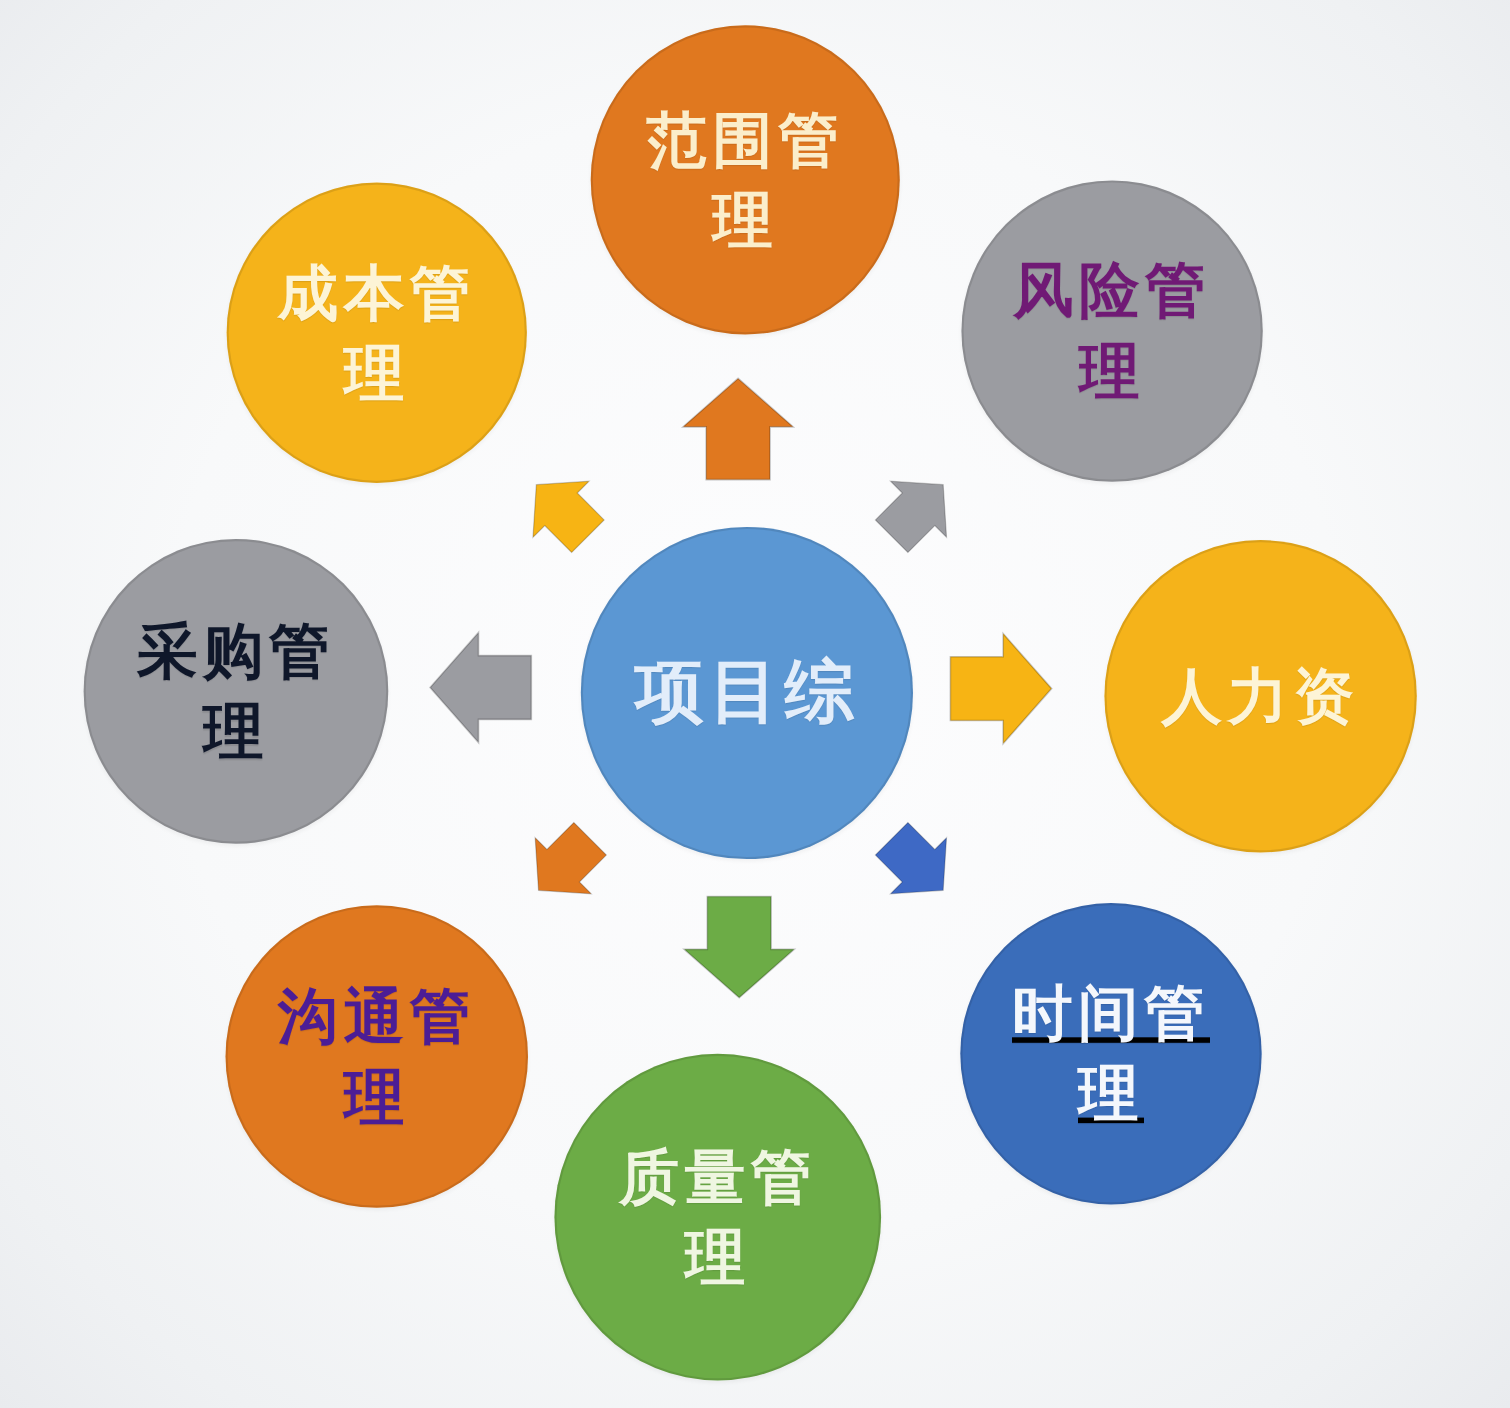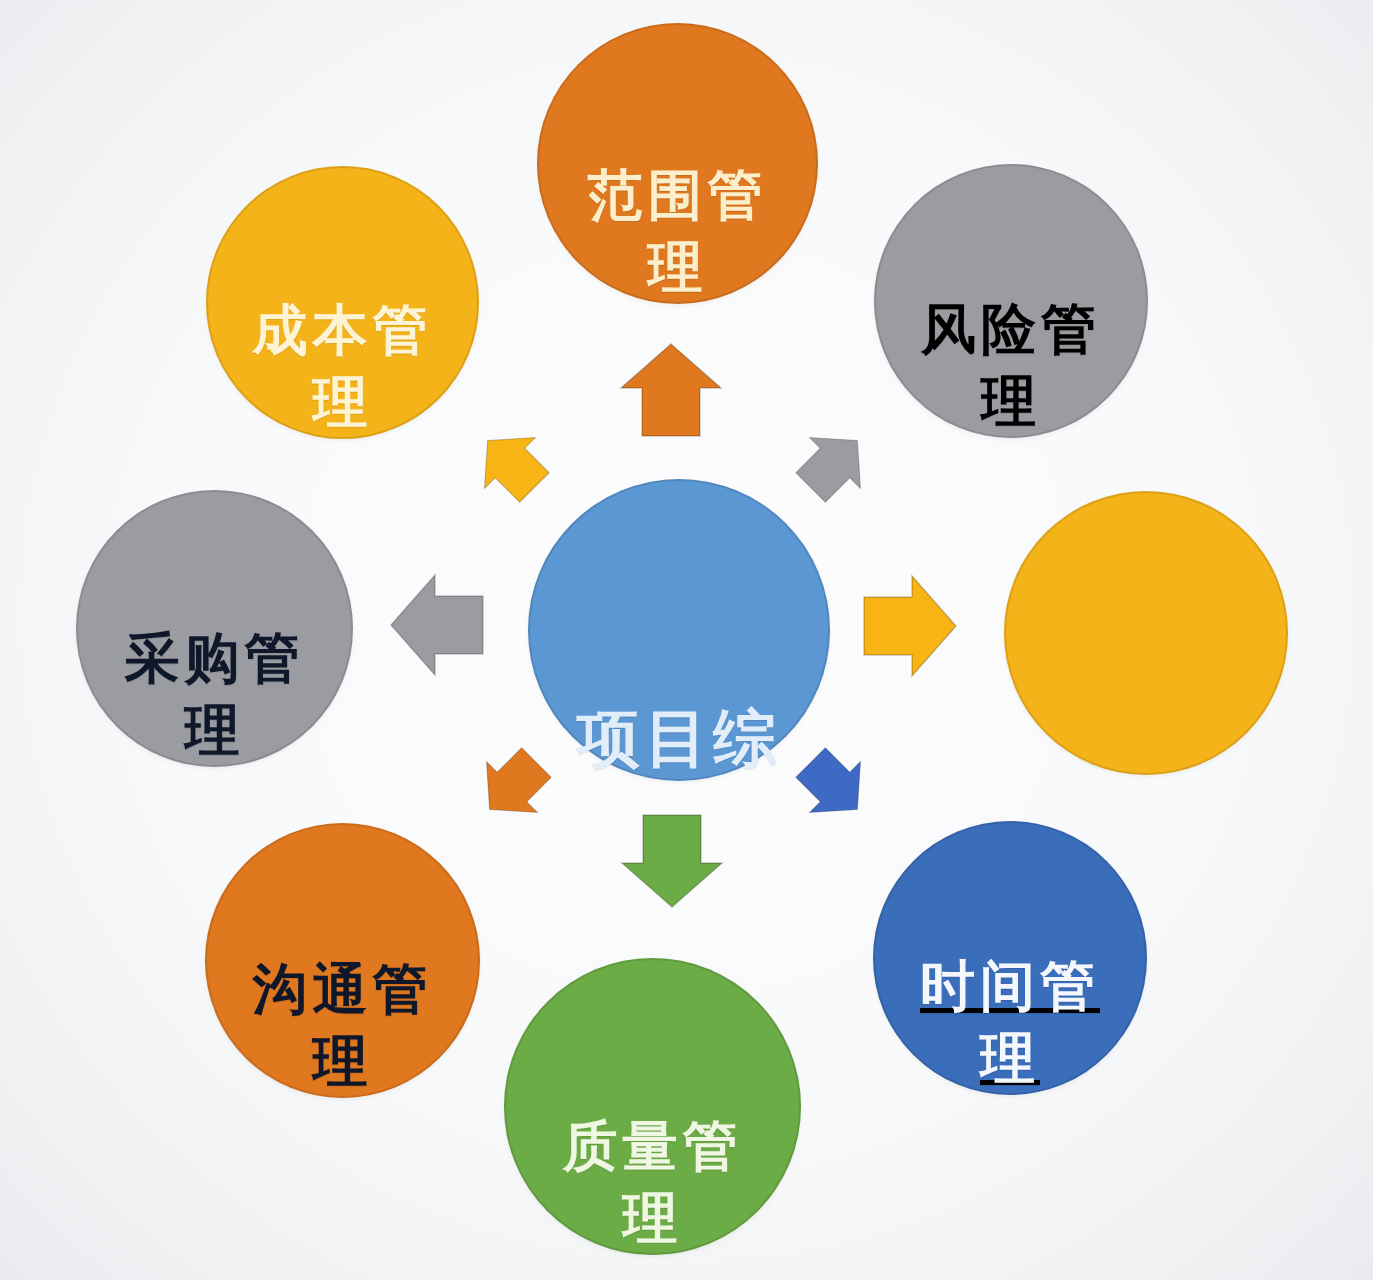--- a/index.html
+++ b/index.html
@@ -8,21 +8,21 @@
     font-family:"DejaVu Serif","Liberation Serif",serif;
     background:#eef0f2;
   }
   .canvas{
     position:relative;width:1373px;height:1280px;
     background:radial-gradient(ellipse at 50% 48%, #fdfdfe 0%, #f8f9fa 55%, #eff1f3 85%, #e9ebee 100%);
   }
   
   .node{
     position:absolute;border-radius:50%;
-    display:flex;align-items:flex-end;justify-content:center;text-align:center;
+    display:flex;align-items:center;justify-content:center;text-align:center;
     box-shadow:inset 0 0 0 2px rgba(0,0,0,0.10), 0 2px 4px rgba(0,0,0,0.05);
   }
   .node .label{
     font-weight:bold;line-height:1.32;letter-spacing:5px;
     text-shadow:0 1px 1px rgba(0,0,0,0.10);
   }
   .node .label span{display:block;}
   .pos-top         {left:537px; top:23px;  width:281px; height:281px;}
   .pos-top-left    {left:206px; top:166px; width:273px; height:273px;}
   .pos-top-right   {left:874px; top:164px; width:274px; height:274px;}
@@ -93,47 +93,48 @@
   </div>
 
   <div class="node pos-top" style="background: rgb(224, 120, 31);">
     <div class="label" style="color: rgb(251, 238, 203);">
       <span>范围管</span>
       <span>理</span>
     </div>
   </div>
 
   <div class="node pos-top-right" style="background: rgb(155, 156, 161);">
-    <div class="label" style="color: #000000;">
+    <div class="label" style="color: #701a75;">
       <span>风险管</span>
       <span>理</span>
     </div>
   </div>
 
   <div class="node pos-right" style="background: rgb(245, 179, 26);">
     <div class="label" style="color: rgb(253, 244, 214);">
+      <span>人力资</span>
     </div>
   </div>
 
   <div class="node pos-bottom-right" style="background: rgb(58, 109, 186); text-decoration: underline;">
     <div class="label" style="color: rgb(244, 247, 252);">
       <span>时间管</span>
       <span>理</span>
     </div>
   </div>
 
   <div class="node pos-bottom" style="background: rgb(108, 172, 70);">
     <div class="label" style="color: rgb(239, 246, 225);">
       <span>质量管</span>
       <span>理</span>
     </div>
   </div>
 
   <div class="node pos-bottom-left" style="background: rgb(224, 120, 31);">
-    <div class="label" style="color: #0f172a;">
+    <div class="label" style="color: #4c1d95;">
       <span>沟通管</span>
       <span>理</span>
     </div>
   </div>
 
   <div class="node pos-left" style="background: rgb(155, 156, 161);">
     <div class="label" style="color: #0f172a;">
       <span>采购管</span>
       <span>理</span>
     </div>

